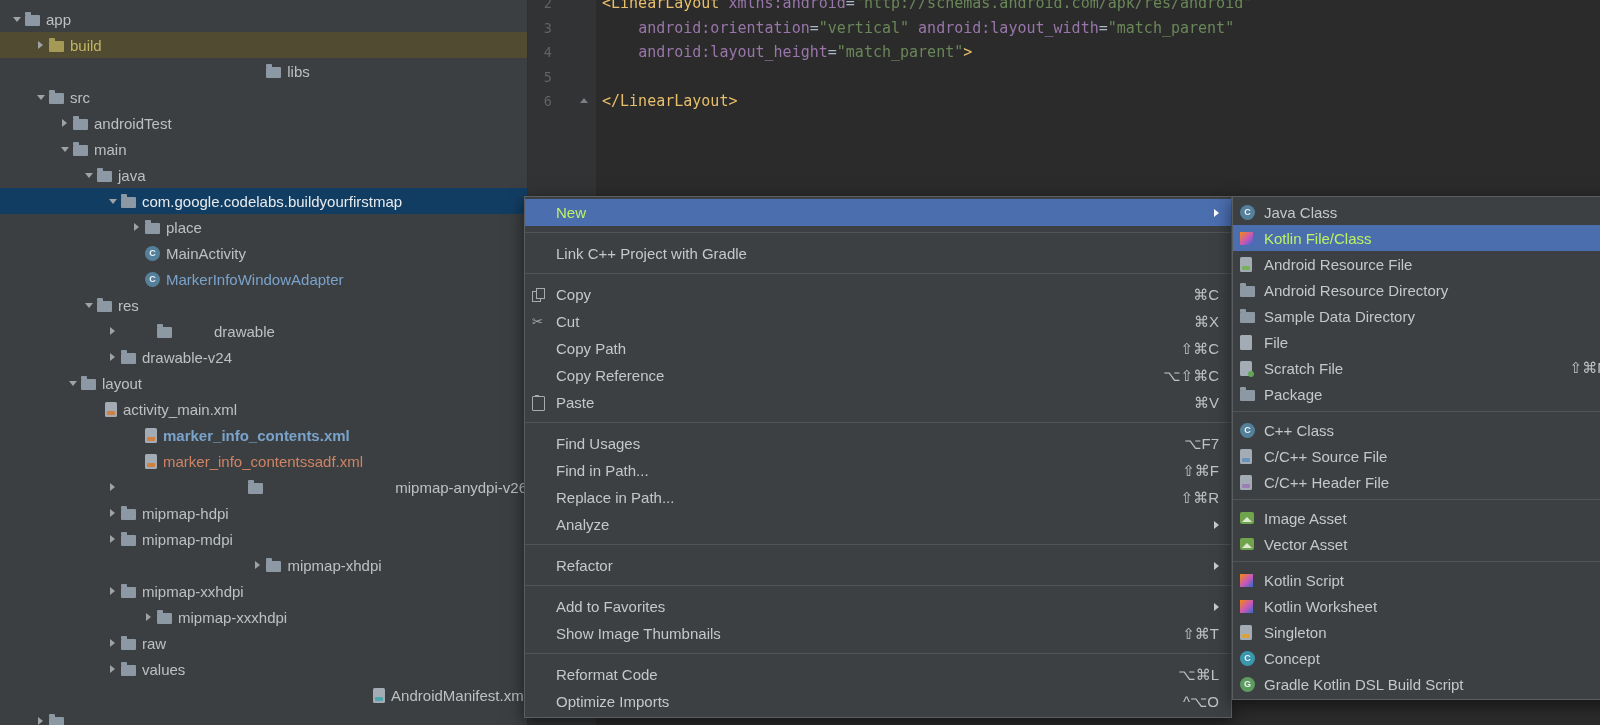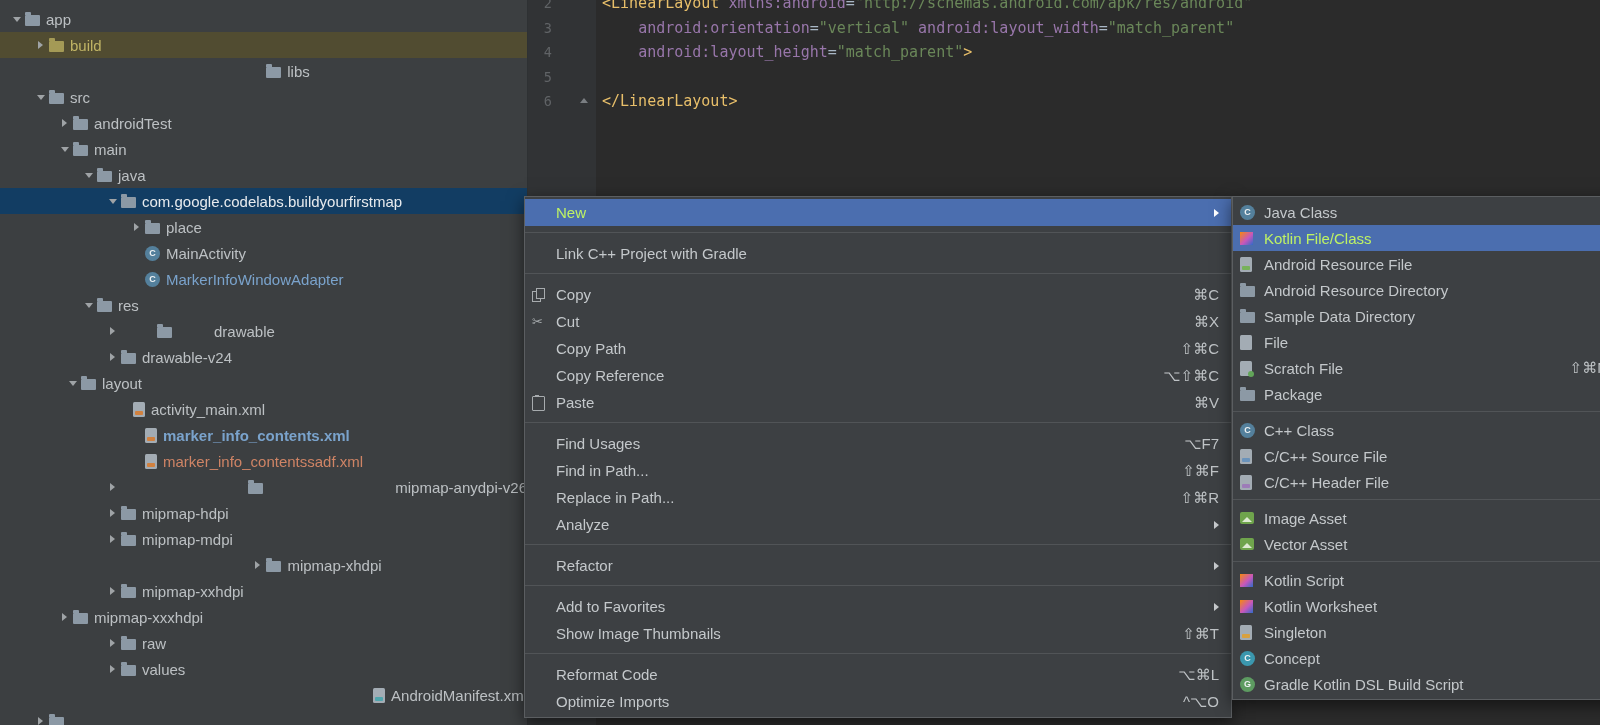--- a/index.html
+++ b/index.html
@@ -189,21 +189,21 @@
           <span class="ic ic-folder"></span>
           <span class="lbl">drawable-v24</span>
         </div>
         <div class="tree-row" style="padding-left: 64px;">
           <span class="arr down">
             <i></i>
           </span>
           <span class="ic ic-folder"></span>
           <span class="lbl">layout</span>
         </div>
-        <div class="tree-row" style="padding-left: 116px;">
+        <div class="tree-row" style="padding-left: 88px;">
           <span class="arr none"></span>
           <span class="ic ic-xml-file"></span>
           <span class="lbl">activity_main.xml</span>
         </div>
         <div class="tree-row blue" style="padding-left: 128px; font-weight: bold;">
           <span class="arr none"></span>
           <span class="ic ic-xml-file"></span>
           <span class="lbl">marker_info_contents.xml</span>
         </div>
         <div class="tree-row orange" style="padding-left: 128px;">
@@ -239,21 +239,21 @@
           <span class="ic ic-folder"></span>
           <span class="lbl">mipmap-xhdpi</span>
         </div>
         <div class="tree-row" style="padding-left: 104px;">
           <span class="arr right">
             <i></i>
           </span>
           <span class="ic ic-folder"></span>
           <span class="lbl">mipmap-xxhdpi</span>
         </div>
-        <div class="tree-row" style="padding-left: 56px;">
+        <div class="tree-row" style="padding-left: 104px; margin-left: 36px;">
           <span class="arr right">
             <i></i>
           </span>
           <span class="ic ic-folder"></span>
           <span class="lbl">mipmap-xxxhdpi</span>
         </div>
         <div class="tree-row" style="padding-left: 104px;">
           <span class="arr right">
             <i></i>
           </span>

